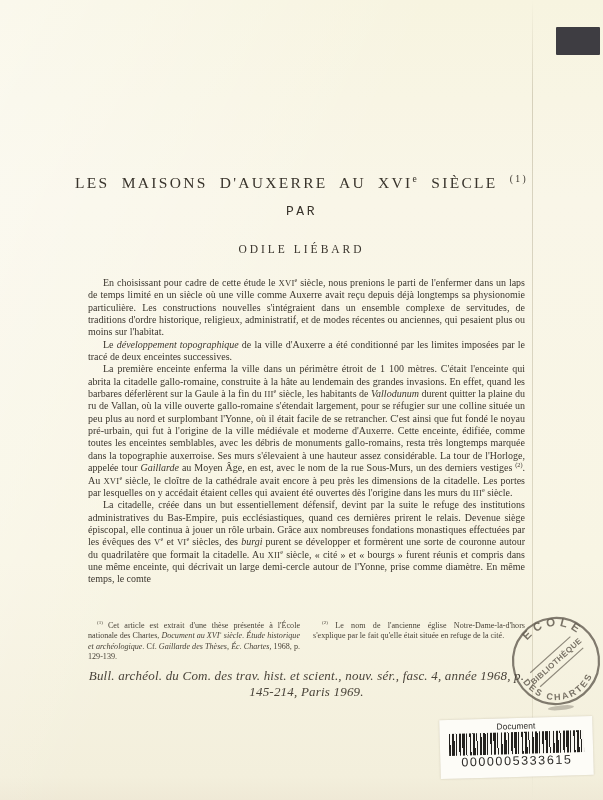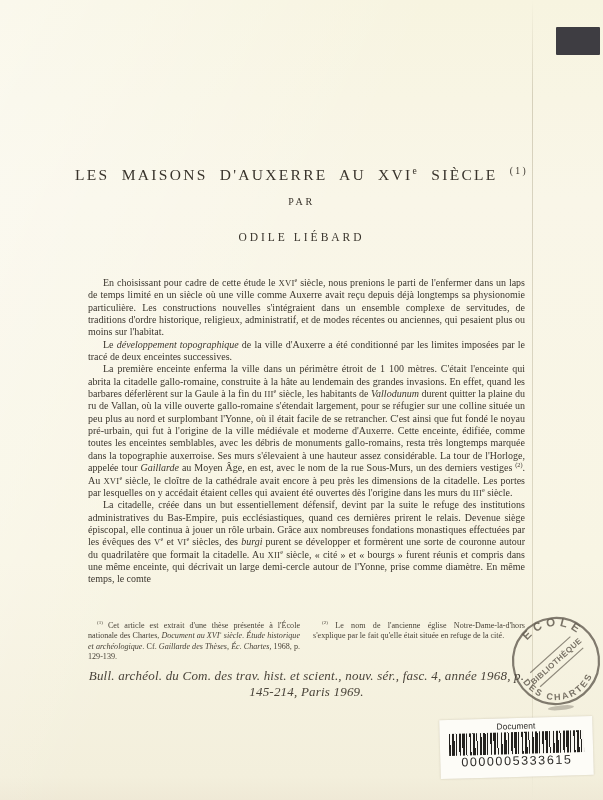--- a/index.html
+++ b/index.html
@@ -22,23 +22,23 @@
   }
   .corner-block{
     position:absolute;left:556px;top:27px;width:44px;height:28px;
     background:#3e3d42;border-radius:1px;
   }
   .header{
     position:absolute;left:60px;top:166px;width:483px;
     text-align:center;color:#39342c;
   }
   .title{
-    font-size:15.5px;letter-spacing:2.3px;word-spacing:6px;white-space:nowrap;
+    font-size:15.5px;letter-spacing:2.3px;word-spacing:6px;white-space:nowrap;margin-top:8px;
   }
-  .byline{margin-top:12px;font-size:10px;letter-spacing:2.6px;}
+  .byline{margin-top:12px;font-size:13px;letter-spacing:2.6px;font-family:Liberation Mono, monospace;}
   .author{margin-top:24px;font-size:11.5px;letter-spacing:3px;}
   .body-text{
     position:absolute;left:88px;top:277px;width:437px;
     font-size:10px;line-height:12.35px;color:#3b362e;text-align:justify;
   }
   .body-text p{margin:0;text-indent:15px;}
   .seg-i{font-style:italic;}
   .seg-sc{font-size:.87em;letter-spacing:.2px;}
   sup{font-size:.62em;line-height:0;vertical-align:super;}
   .footnotes{

